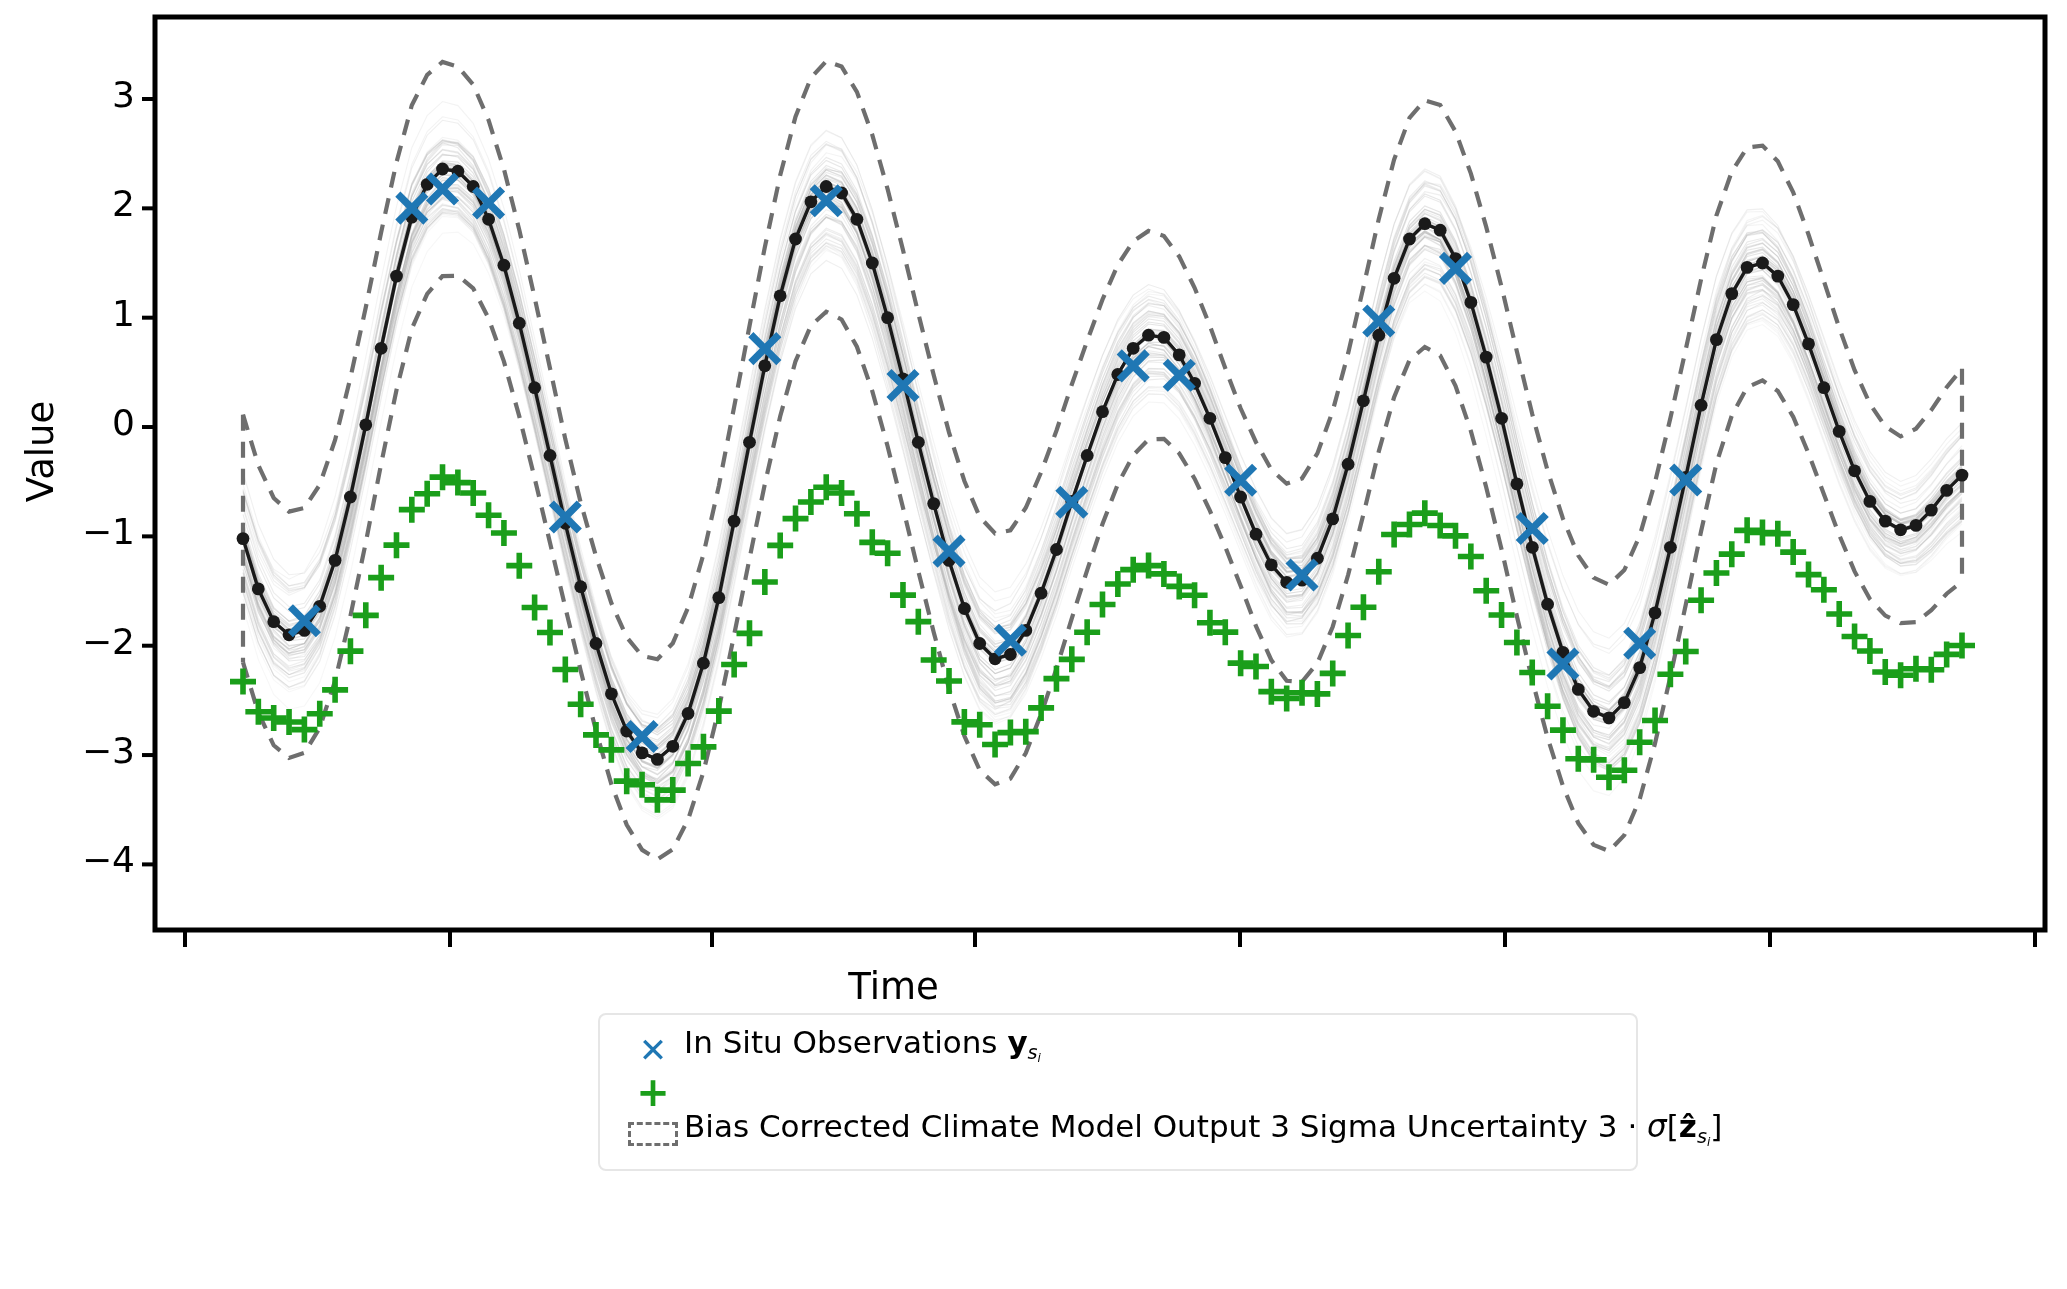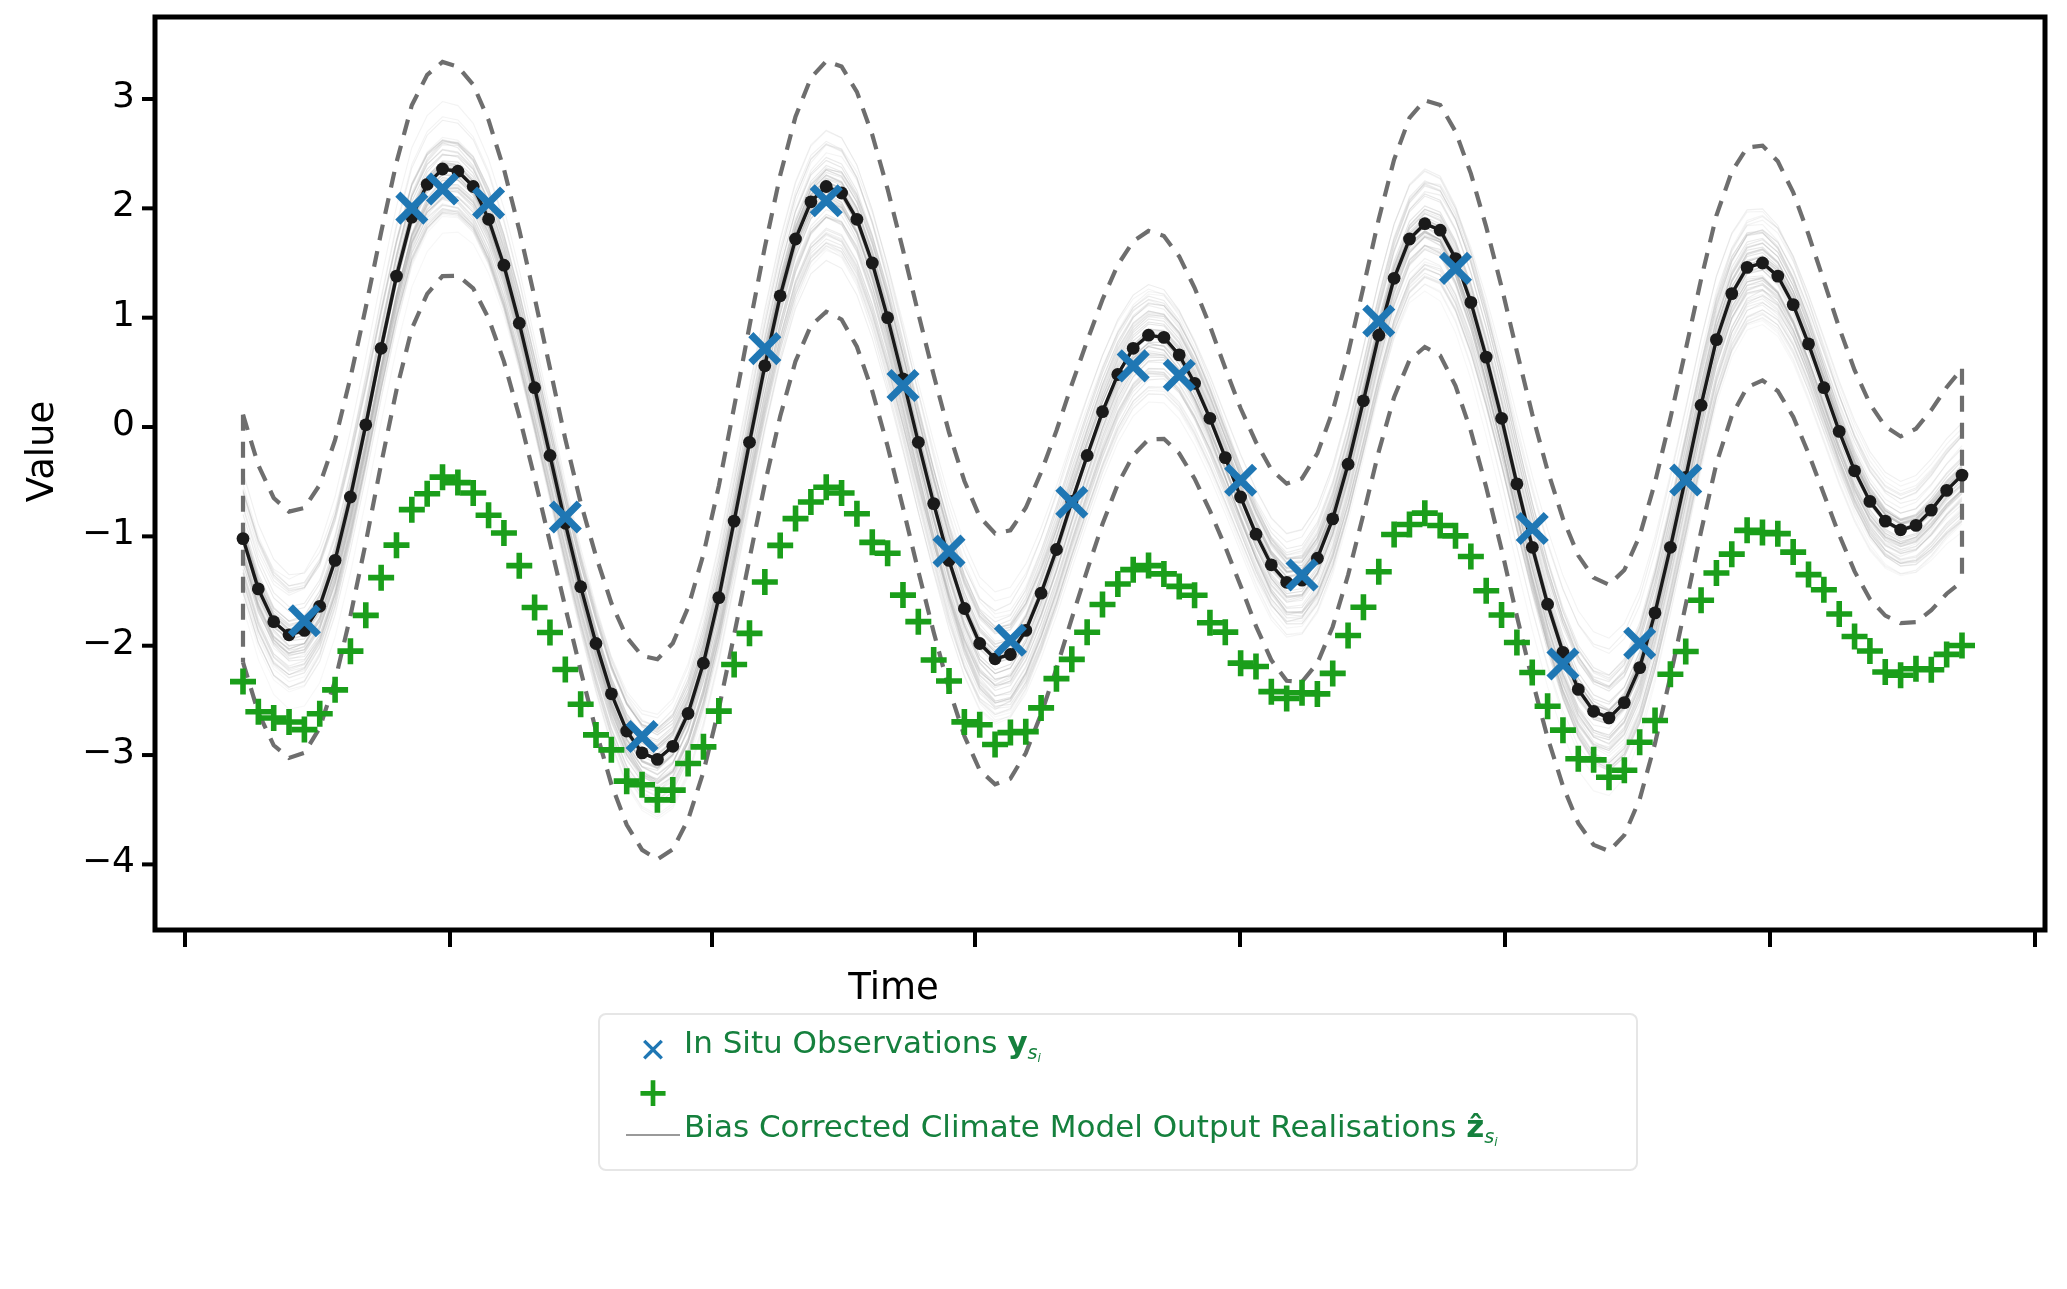--- a/index.html
+++ b/index.html
@@ -38,21 +38,21 @@
     border:2px solid #e6e6e6;border-radius:8px;background:#fff;
     box-sizing:border-box;padding:14px 20px 14px 22px;
   }
   .legend-row{
     display:flex;align-items:center;height:42px;
   }
   .legend-marker{
     width:62px;min-width:62px;height:42px;position:relative;
   }
   .legend-text{
-    font-size:31px;color:#15803d;white-space:nowrap;line-height:42px;
+    font-size:31px;color:#000000;white-space:nowrap;line-height:42px;
   }
   .lm-x, .lm-plus{
     position:absolute;left:50%;top:50%;transform:translate(-50%,-50%);
     font-weight:bold;
   }
   .lm-x{color:#1f77b4;font-size:34px;}
   .lm-plus{color:#1a9e1a;font-size:40px;}
   .lm-dot{
     position:absolute;left:50%;top:50%;width:11px;height:11px;
     margin-left:-5px;margin-top:-5px;border-radius:50%;background:#000;
@@ -439,19 +439,19 @@
         </span>
         <span class="legend-text">In Situ Observations <span class="bd">y</span><sub class="it">s<sub class="it">i</sub></sub></span>
       </div>
       <div class="legend-row">
         <span class="legend-marker">
           <span class="lm-plus">+</span>
         </span>
       </div>
       <div class="legend-row">
         <span class="legend-marker">
-          <span class="lm-line"></span>
+          <span class="lm-dash"></span>
         </span>
-        <span class="legend-text">Bias Corrected Climate Model Output Realisations <span class="bd">ẑ</span><sub class="it">s<sub class="it">i</sub></sub></span>
+        <span class="legend-text">Bias Corrected Climate Model Output 3 Sigma Uncertainty 3 · <span class="it">σ</span>[<span class="bd">ẑ</span><sub class="it">s<sub class="it">i</sub></sub>]</span>
       </div>
     </div>
 
 </div>
 
 </body></html>

